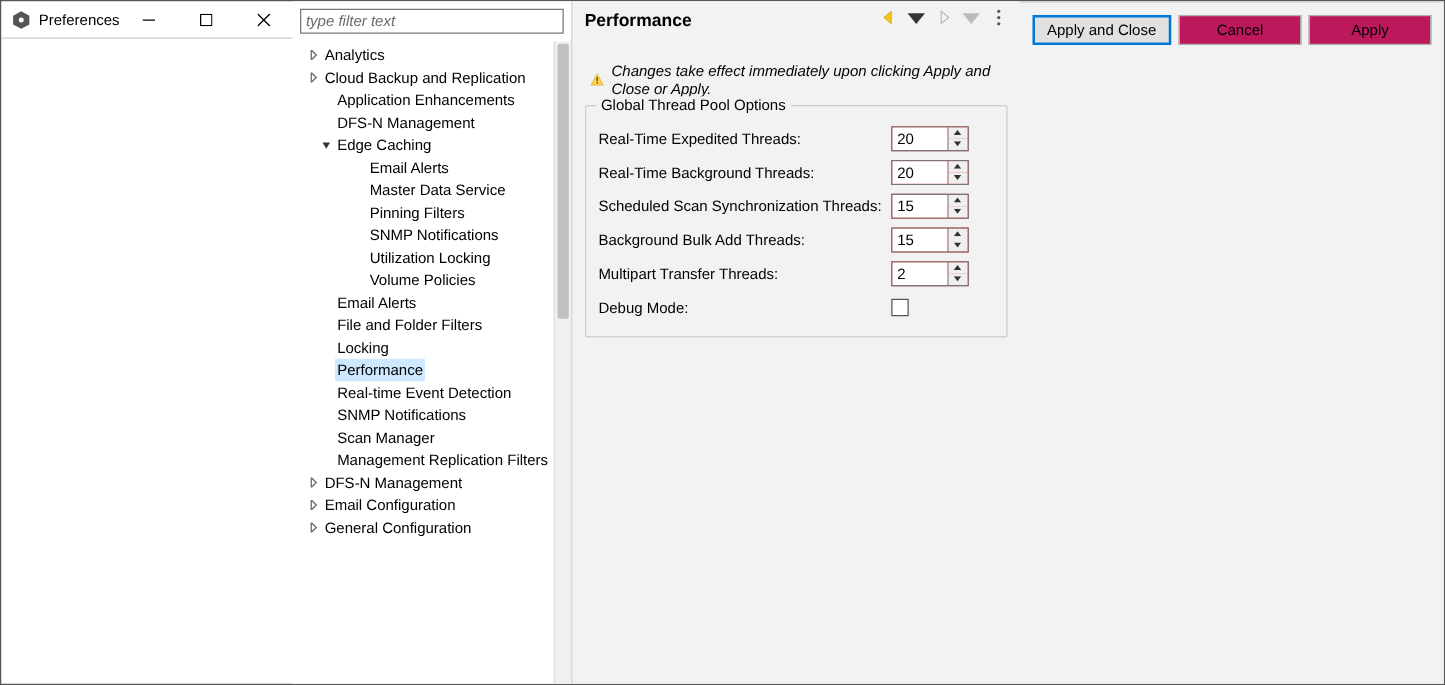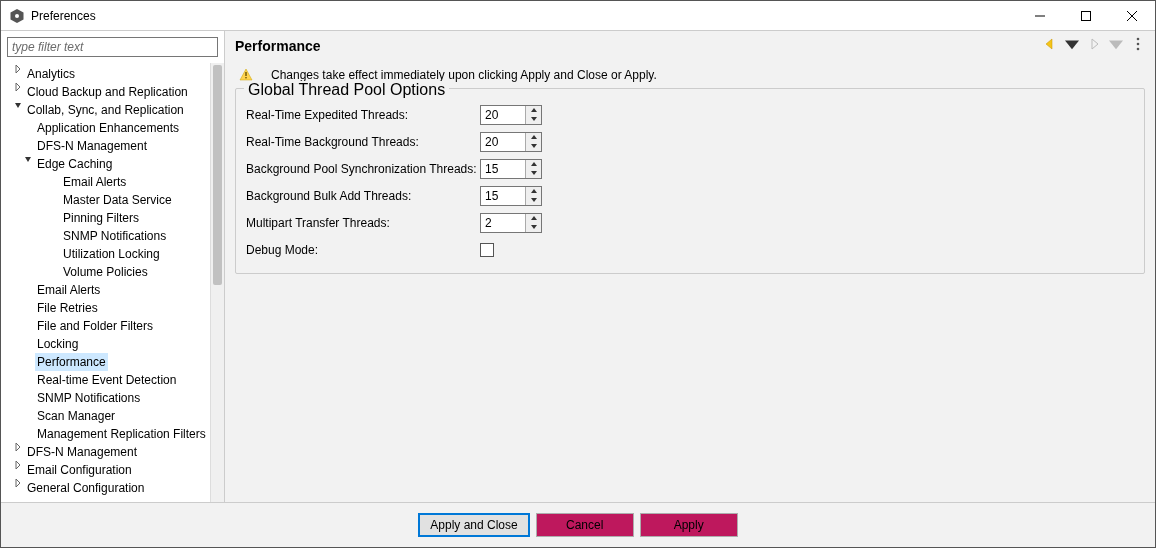--- a/index.html
+++ b/index.html
@@ -1,50 +1,50 @@
 <!DOCTYPE html>
 <html><head>
 <meta charset="utf-8">
 <style>
   * { box-sizing: border-box; }
   html, body { margin: 0; padding: 0; font-family: "Segoe UI", Tahoma, sans-serif; font-size: 12px; color: #000; background: #fff; }
-  .window { width: 1156px; height: 548px; border: 1px solid #555; display: flex; flex-direction: column; background: #fff; }
+  .window { width: 1156px; height: 548px; border: 1px solid #555; display: flex; flex-direction: row; background: #fff; }
   .titlebar { height: 30px; display: flex; align-items: center; border-bottom: 1px solid #ccc; }
   .titlebar .icon { width: 16px; height: 16px; margin-left: 8px; }
   .titlebar .title { margin-left: 6px; font-size: 12px; }
   .titlebar .spacer { flex: 1; }
   .winbtn { width: 46px; height: 100%; display: flex; align-items: center; justify-content: center; }
   .winbtn svg { width: 10px; height: 10px; }
   .body { flex: 1; display: flex; min-height: 0; }
   .sidebar { width: 224px; display: flex; flex-direction: column; border-right: 1px solid #ccc; background: #fff; position: relative; }
   .filter-wrap { padding: 6px; }
   .filter { width: 100%; height: 20px; border: 1px solid #767676; padding: 1px 4px; font-size: 12px; font-style: italic; color: #14532d; }
   .filter::placeholder { font-style: italic; color: #6b6b6b; }
   .tree-wrap { flex: 1; position: relative; overflow: hidden; }
   .tree { position: absolute; left: 0; right: 14px; top: 0; bottom: 0; overflow: hidden; padding-top: 2px; }
   .tree-scroll { position: absolute; right: 0; top: 0; bottom: 0; width: 14px; background: #f0f0f0; border-left: 1px solid #ddd; }
   .tree-scroll .thumb { position: absolute; left: 2px; right: 2px; top: 2px; height: 220px; background: #c1c1c1; border-radius: 2px; }
-  .tnode { display: flex; align-items: flex-start; height: 18px; line-height: 18px; white-space: nowrap; cursor: default; }
+  .tnode { display: flex; align-items: center; height: 18px; line-height: 18px; white-space: nowrap; cursor: default; }
   .tw { width: 14px; display: inline-flex; align-items: center; justify-content: center; color: #666; font-size: 10px; }
   .tnode .label { padding: 0 2px; }
   .tnode.selected .label { background: #cde8ff; }
   .ind1 { padding-left: 10px; }
   .ind2 { padding-left: 20px; }
   .ind3 { padding-left: 46px; }
   .main { flex: 1; display: flex; flex-direction: column; background: #f2f2f2; min-width: 0; }
   .main-header { display: flex; align-items: center; padding: 6px 10px 10px 10px; }
   .main-header h1 { font-size: 14px; font-weight: 700; margin: 0; }
   .main-header .spacer { flex: 1; }
   .nav-icons { display: flex; gap: 8px; align-items: center; }
   .nav-icons svg { width: 14px; height: 14px; }
   .content { flex: 1; padding: 0 10px 10px 10px; overflow: auto; }
-  .warning { display: flex; align-items: center; gap: 18px; margin: 4px 0 6px 4px; }
+  .warning { display: flex; align-items: center; gap: 6px; margin: 16px 0 6px 4px; font-style: italic; }
   .warning svg { width: 14px; height: 14px; }
   .group { border: 1px solid #ccc; border-radius: 2px; padding: 12px 10px 10px 10px; position: relative; margin-top: 2px; background: #f2f2f2; }
-  .group-title { position: absolute; top: -8px; left: 8px; background: #f2f2f2; padding: 0 4px; font-size: 16px; }
+  .group-title { position: absolute; top: -8px; left: 8px; background: #f2f2f2; padding: 0 4px; font-size: 12px; }
   .row { display: flex; align-items: center; height: 27px; }
   .row .lbl { width: 234px; }
   .spinner { width: 62px; height: 20px; display: flex; border: 1px solid #767676; background: #ef4444; }
   .spinner input { flex: 1; border: none; outline: none; padding: 0 4px; font-size: 12px; width: 40px; }
   .spinner .btns { width: 16px; display: flex; flex-direction: column; border-left: 1px solid #aaa; }
   .spinner .sb { flex: 1; display: flex; align-items: center; justify-content: center; background: #efefef; }
   .spinner .sb svg { width: 6px; height: 4px; }
   .chk { width: 14px; height: 14px; border: 1px solid #555; background: #fff; }
   .footer { border-top: 1px solid #ccc; padding: 10px; display: flex; justify-content: center; gap: 6px; background: #f2f2f2; }
   .btn { min-width: 98px; height: 24px; border: 1px solid #adadad; background: #be185d; font-size: 12px; display: flex; align-items: center; justify-content: center; padding: 0 10px; }
@@ -97,42 +97,34 @@
               <span class="label">Analytics</span>
             </div>
             <div class="tnode ind1">
               <span class="tw">
                 <svg width="8" height="8" viewBox="0 0 8 8">
                   <path d="M2 0 L6 4 L2 8 Z" fill="none" stroke="#666" stroke-width="1"></path>
                 </svg>
               </span>
               <span class="label">Cloud Backup and Replication</span>
             </div>
-            <div class="tnode ind1">
+            <div class="tnode ind2">
+              <span class="tw"></span>
+              <span class="label">Application Enhancements</span>
+            </div>
+            <div class="tnode ind2">
+              <span class="tw"></span>
+              <span class="label">DFS-N Management</span>
+            </div>
+            <div class="tnode ind2">
               <span class="tw">
                 <svg width="8" height="8" viewBox="0 0 8 8">
                   <path d="M1 2 L7 2 L4 7 Z" fill="#333"></path>
                 </svg>
               </span>
-              <span class="label">Collab, Sync, and Replication</span>
-            </div>
-            <div class="tnode ind2">
-              <span class="tw"></span>
-              <span class="label">Application Enhancements</span>
-            </div>
-            <div class="tnode ind2">
-              <span class="tw"></span>
-              <span class="label">DFS-N Management</span>
-            </div>
-            <div class="tnode ind2">
-              <span class="tw">
-                <svg width="8" height="8" viewBox="0 0 8 8">
-                  <path d="M1 2 L7 2 L4 7 Z" fill="#333"></path>
-                </svg>
-              </span>
               <span class="label">Edge Caching</span>
             </div>
             <div class="tnode ind3">
               <span class="tw"></span>
               <span class="label">Email Alerts</span>
             </div>
             <div class="tnode ind3">
               <span class="tw"></span>
               <span class="label">Master Data Service</span>
             </div>
@@ -148,24 +140,20 @@
               <span class="tw"></span>
               <span class="label">Utilization Locking</span>
             </div>
             <div class="tnode ind3">
               <span class="tw"></span>
               <span class="label">Volume Policies</span>
             </div>
             <div class="tnode ind2">
               <span class="tw"></span>
               <span class="label">Email Alerts</span>
-            </div>
-            <div class="tnode ind2">
-              <span class="tw"></span>
-              <span class="label">File Retries</span>
             </div>
             <div class="tnode ind2">
               <span class="tw"></span>
               <span class="label">File and Folder Filters</span>
             </div>
             <div class="tnode ind2">
               <span class="tw"></span>
               <span class="label">Locking</span>
             </div>
             <div class="tnode ind2 selected">
@@ -289,21 +277,21 @@
                   <div class="sb">
                     <svg viewBox="0 0 6 4">
                       <path d="M0 0 L6 0 L3 4 Z" fill="#333"></path>
                     </svg>
                   </div>
                 </div>
             </div>
           </div>
 
           <div class="row">
-            <span class="lbl">Background Pool Synchronization Threads:</span>
+            <span class="lbl">Scheduled Scan Synchronization Threads:</span>
             <div class="spinner">
               <input value="15" style="">
               <div class="btns">
                   <div class="sb">
                     <svg viewBox="0 0 6 4">
                       <path d="M0 4 L6 4 L3 0 Z" fill="#333"></path>
                     </svg>
                   </div>
                   <div class="sb">
                     <svg viewBox="0 0 6 4">

